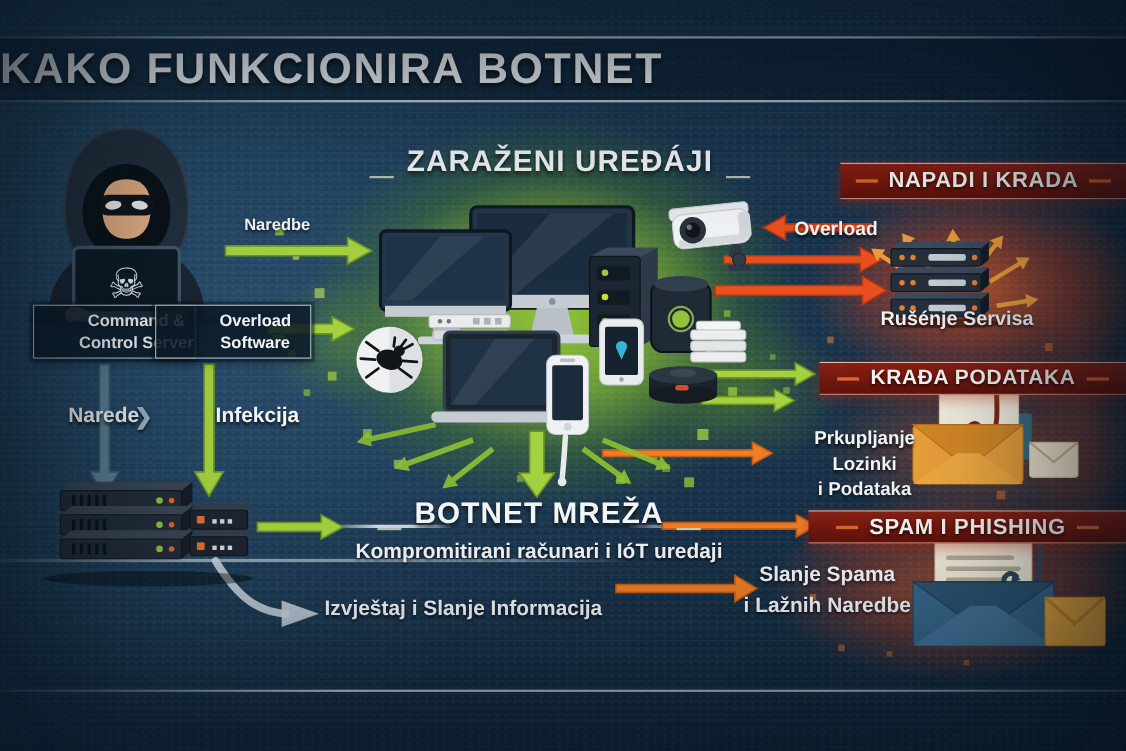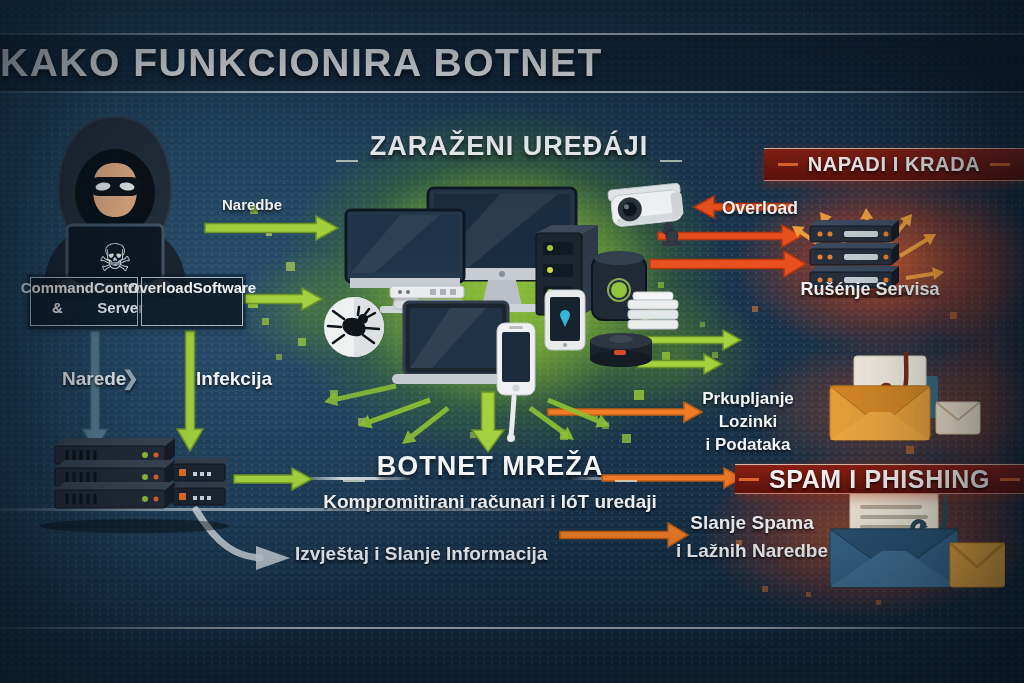--- a/index.html
+++ b/index.html
@@ -34,21 +34,21 @@
   #main-title{
     left:0;top:36px;width:1024px;height:54px;line-height:54px;text-align:left;
     font-size:39px;font-weight:800;letter-spacing:1.5px;color:#f4f7f8;
     text-shadow:0 3px 5px rgba(0,0,0,.7);
   }
   #title-band{left:0;top:35px;width:1024px;height:56px;background:rgba(6,18,30,.45);}
   .box{
     background:rgba(12,27,40,.88);border:1px solid rgba(205,220,230,.85);
     box-shadow:0 0 0 3px rgba(12,27,40,.45),0 3px 7px rgba(0,0,0,.5);
     color:#f3f6f8;font-weight:700;font-size:15px;line-height:1.3;text-align:center;
-    display:flex;flex-direction:row;justify-content:center;
+    display:flex;flex-direction:column;justify-content:center;padding-left:40px;
   }
   .banner{
     background:linear-gradient(180deg,#8a2014,#5e120b);
     border-top:1px solid rgba(255,230,210,.8);border-bottom:1px solid rgba(255,225,205,.55);
     color:#fbf7f4;font-weight:800;letter-spacing:.6px;
     display:flex;align-items:center;justify-content:center;gap:10px;
     text-shadow:0 2px 3px rgba(0,0,0,.7);
     box-shadow:0 4px 12px rgba(180,45,15,.45);
   }
   .banner::before,.banner::after{content:"";display:block;width:20px;height:3px;background:#e0662a;}
@@ -371,38 +371,41 @@
     <span>Software</span>
   </div>
 
   <div class="abs lbl" style="left:222px;top:196px;font-size:15px;">Naredbe</div>
   <div class="abs lbl" style="left:62px;top:368px;font-size:19px;">Narede</div>
   <div class="abs lbl" style="left:122px;top:366px;font-size:20px;color:#9db3c2;">❯</div>
   <div class="abs lbl" style="left:196px;top:368px;font-size:19px;">Infekcija</div>
   <div class="abs lbl" style="left:295px;top:543px;font-size:19px;">Izvještaj i Slanje Informacija</div>
   <div class="abs lbl" style="left:722px;top:198px;font-size:17.5px;">Overload</div>
   <div class="abs lbl lbl2" style="left:790px;top:279px;width:160px;font-size:18px;">Rušénje Servisa</div>
-  <div class="abs lbl lbl2" style="left:672px;top:388px;width:152px;font-size:17px;line-height:1.35;">
+  <div class="abs lbl lbl2" style="left:710px;top:388px;width:152px;font-size:17px;line-height:1.35;">
     <div>Prkupljanje Lozinki</div>
     <div>i Podataka</div>
   </div>
   <div class="abs lbl lbl2" style="left:662px;top:509px;width:180px;font-size:19px;line-height:1.45;">
     <div>Slanje Spama</div>
     <div>i Lažnih Naredbe</div>
   </div>
 
   <div class="abs hdr" style="left:334px;top:131px;width:350px;">
     <span>ZARAŽENI UREĐÁJI</span>
   </div>
   <div class="abs hdr" style="left:340px;top:451px;width:300px;">
     <span>BOTNET MREŽA</span>
   </div>
   <div class="abs lbl lbl2" style="left:315px;top:491px;width:350px;font-size:19px;">Kompromitirani računari i IóT uredaji</div>
 
   <div class="abs banner" style="left:764px;top:148px;width:260px;height:31px;font-size:20px;">
     <span>NAPADI I KRADA</span>
   </div>
-  <div class="abs banner" style="left:735px;top:464px;width:289px;height:28px;font-size:25px;">
+  <div class="abs banner" style="left:745px;top:329px;width:279px;height:28px;font-size:19px;">
+    <span>KRAĐA PODATAKA</span>
+  </div>
+  <div class="abs banner" style="left:735px;top:464px;width:289px;height:28px;font-size:20px;">
     <span>SPAM I PHISHING</span>
   </div>
 
   <div id="vignette" class="abs"></div>
 </div>
 
 </body></html>

